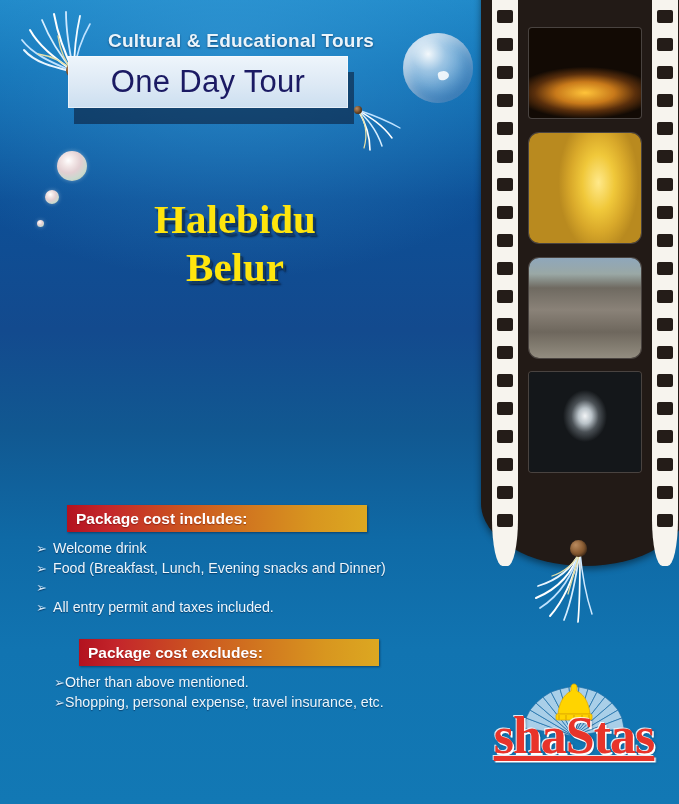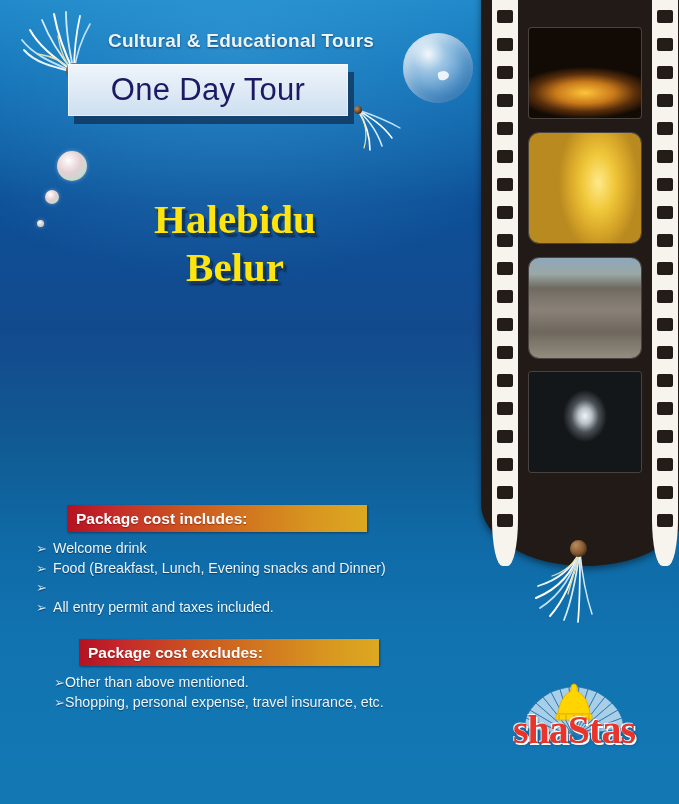--- a/index.html
+++ b/index.html
@@ -48,21 +48,21 @@
   .kicker{
     position:absolute;left:108px;top:30px;
     font-size:19px;font-weight:700;color:#eaf4fb;letter-spacing:.2px;
     text-shadow:0 1px 2px rgba(0,20,50,.55);
     white-space:nowrap;
   }
   .titlebox-shadow{
     position:absolute;left:74px;top:72px;width:280px;height:52px;background:#0a1530;opacity:.55;
   }
   .titlebox{
-    position:absolute;left:68px;top:64px;width:280px;height:52px;
+    position:absolute;left:68px;top:56px;width:280px;height:52px;
     background:linear-gradient(to bottom,#eef5fb 0%,#dde9f5 55%,#ccdff0 100%);
     display:flex;align-items:center;justify-content:center;
     box-shadow:0 0 0 1px rgba(255,255,255,.5) inset;
   }
   .titlebox span{
     font-size:31px;color:#1b1a63;font-weight:400;letter-spacing:.3px;white-space:nowrap;
   }
 
   
   .destinations{
@@ -139,23 +139,24 @@
       linear-gradient(to bottom, #0b0d10 0%, #23282c 38%, #3b4146 60%, #1b1f22 100%);
   }
 
   
   .logo{position:absolute;left:489px;top:682px;width:170px;height:76px;}
   .fan{
     position:absolute;left:32px;top:0;width:106px;height:54px;overflow:hidden;
   }
   .logo-word{
     position:absolute;left:0;top:24px;width:170px;text-align:center;
-    font-family:"Liberation Serif", serif;font-size:40px;font-weight:700;
+    font-family:"Liberation Serif", serif;font-size:52px;font-weight:700;
     color:#e8342a;letter-spacing:-1px;
     text-shadow:1.5px 1.5px 0 #ffffff, -1px -1px 0 rgba(255,255,255,.85), 2px 2px 3px rgba(0,30,70,.4);
+    text-decoration:underline;
   }
 </style>
 </head>
 <body>
 
 <div class="poster">
 
   <div class="bubble bubble-big" style="left:403px;top:33px;width:70px;height:70px;"></div>
   <div class="bubble pearl" style="left:57px;top:151px;width:30px;height:30px;"></div>
   <div class="bubble pearl" style="left:45px;top:190px;width:14px;height:14px;"></div>

